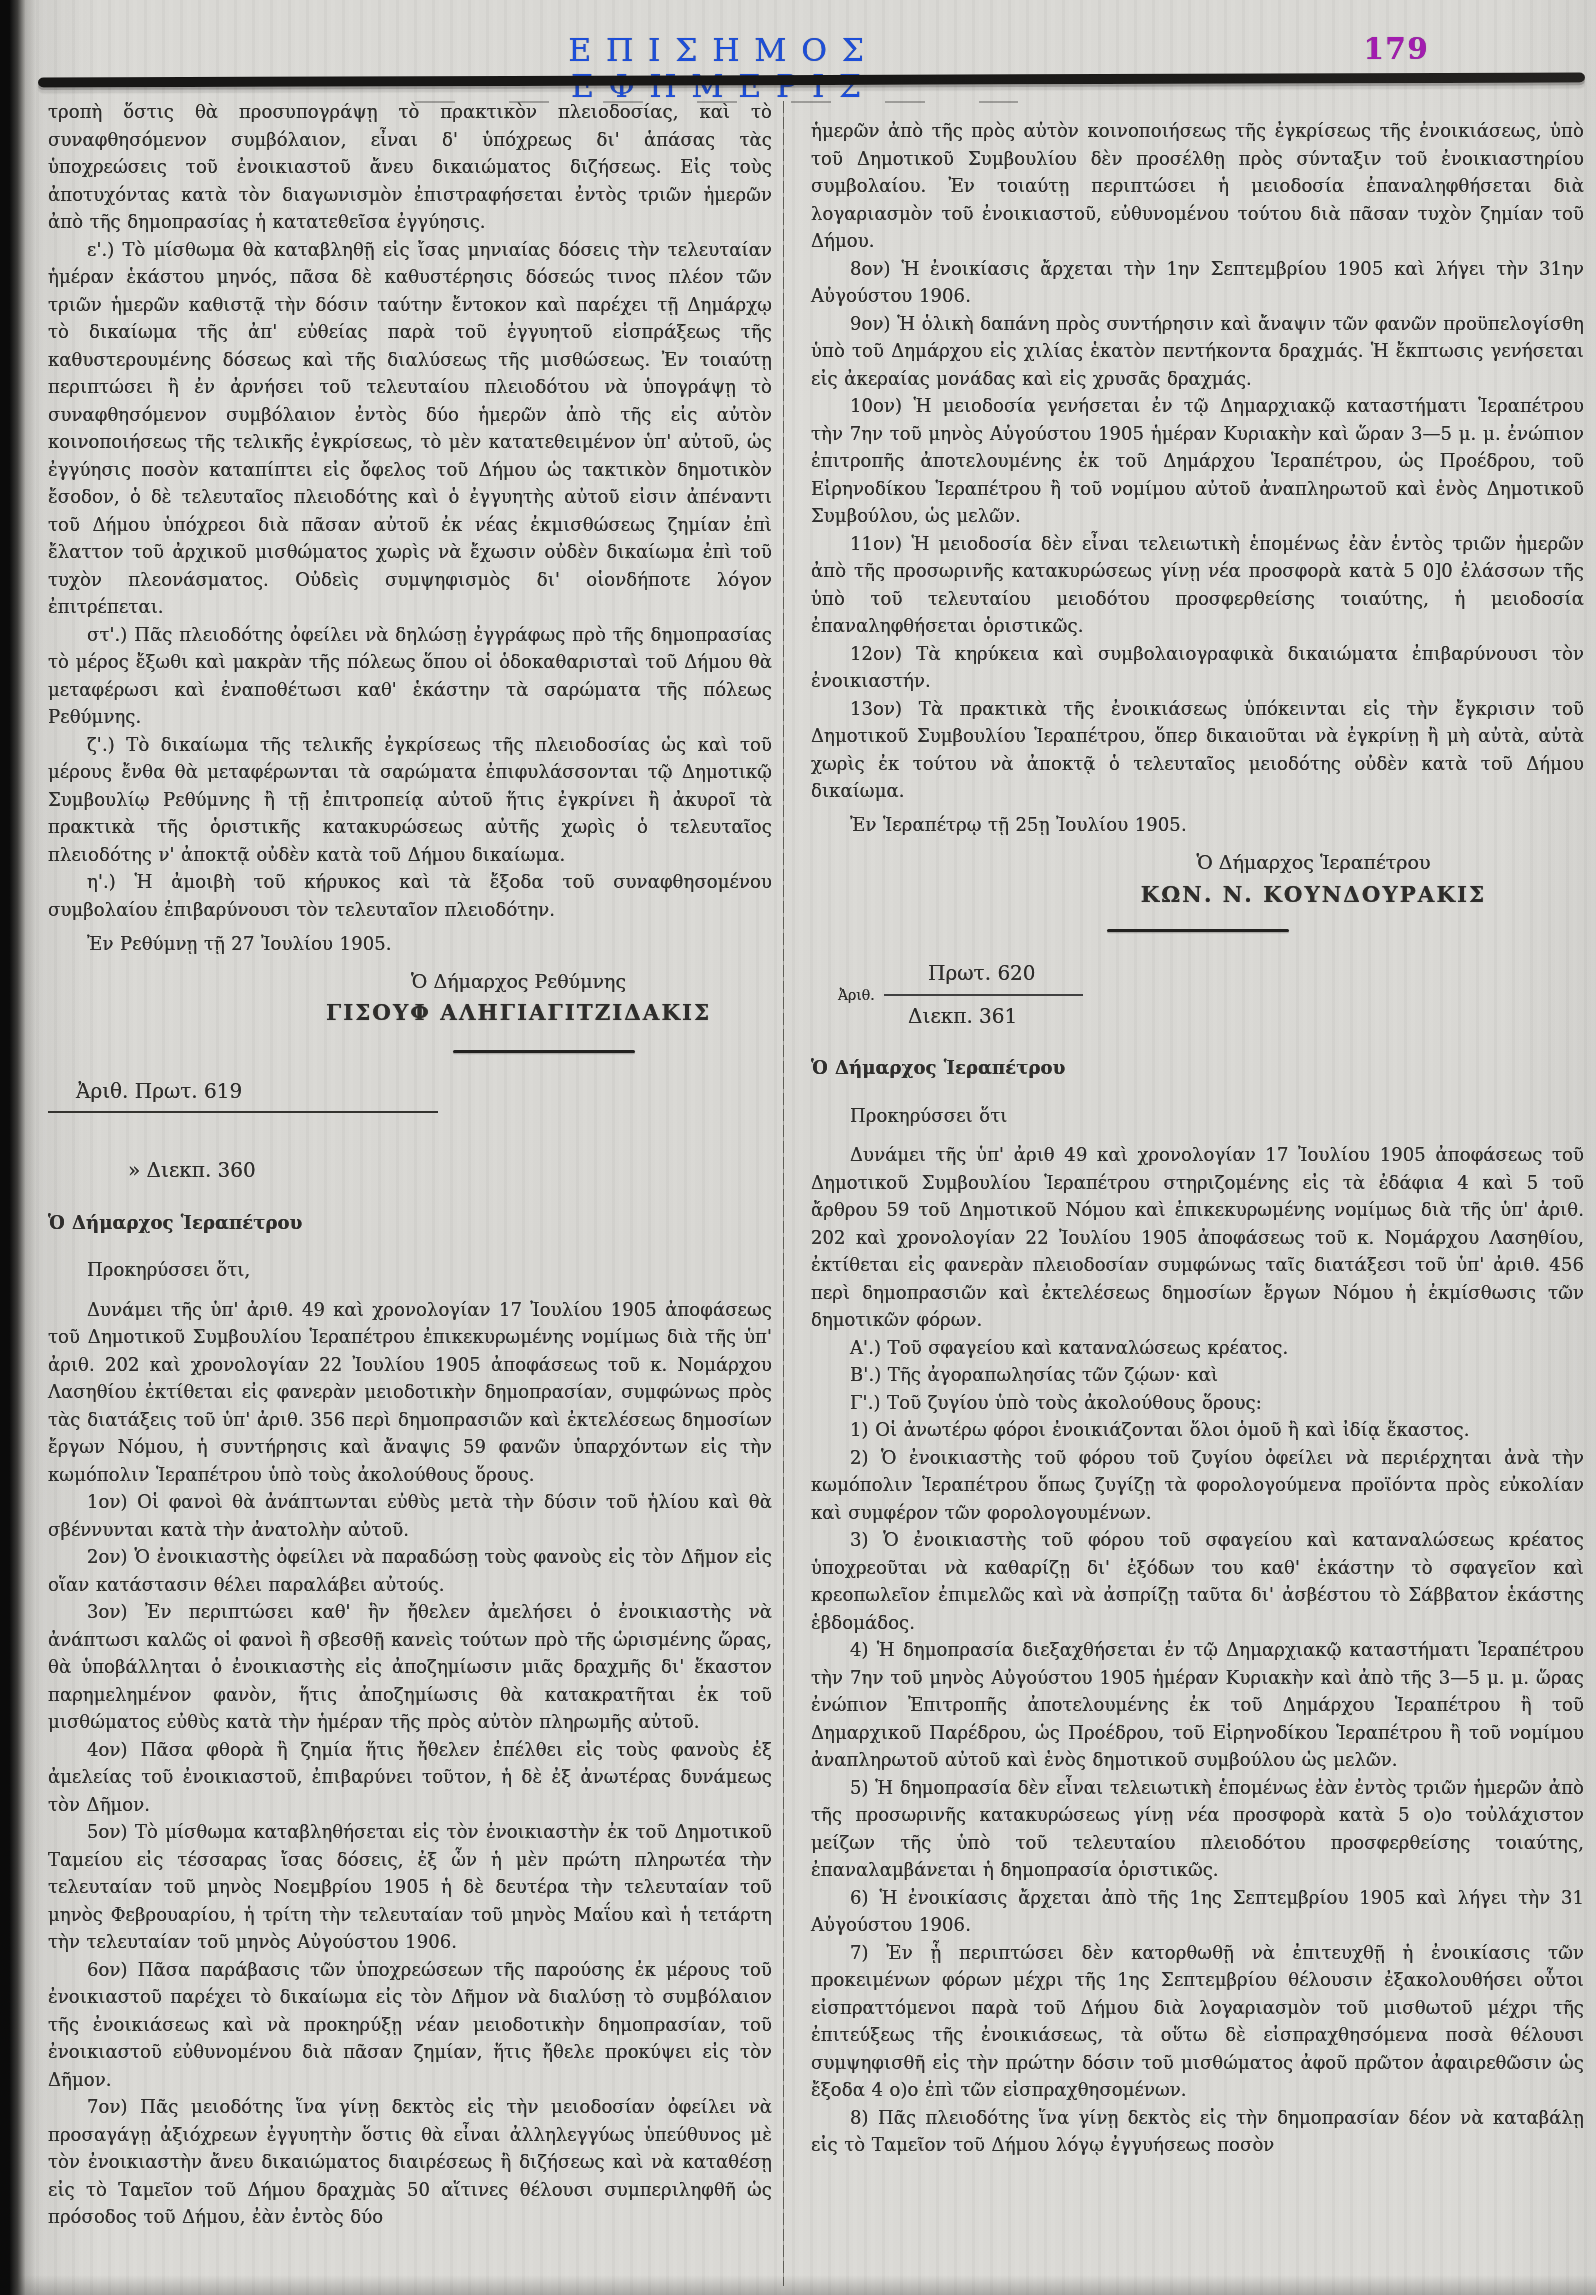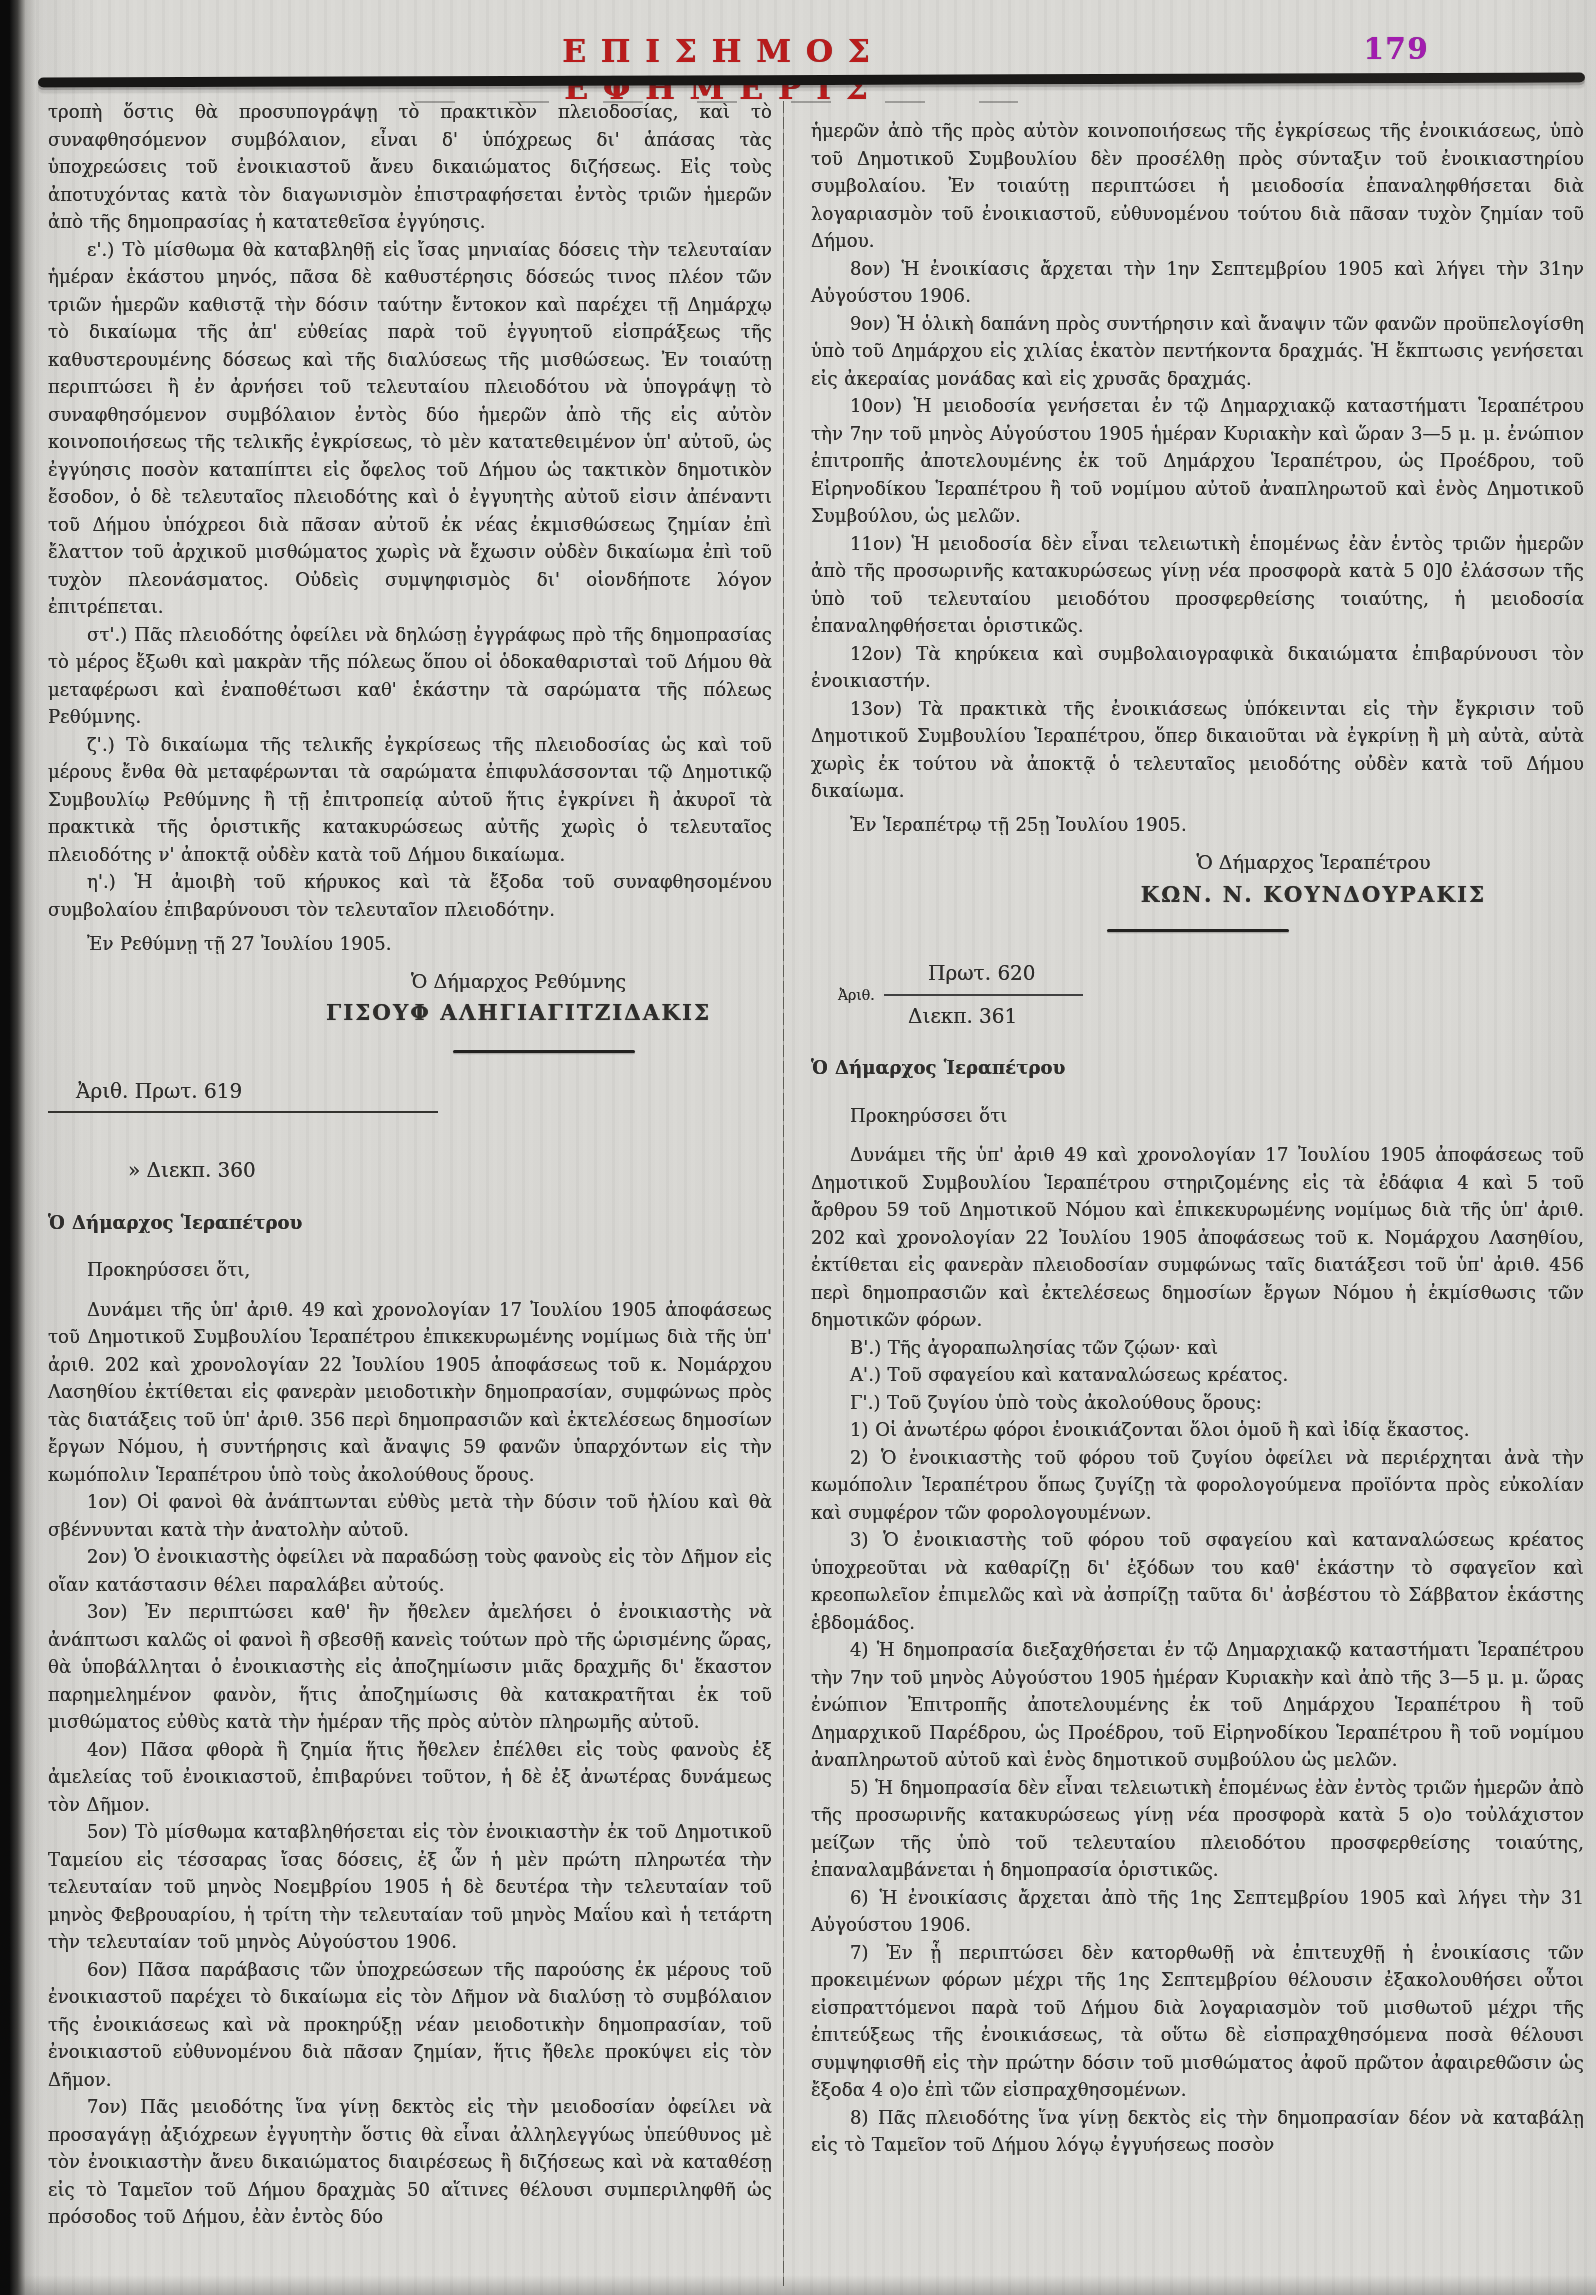--- a/index.html
+++ b/index.html
@@ -13,21 +13,21 @@
     background:
       repeating-linear-gradient(90deg,rgba(0,0,0,0.028) 0 2.7px,rgba(0,0,0,0) 2.7px 7.4px,rgba(255,255,255,0.05) 7.4px 10.7px,rgba(0,0,0,0) 10.7px 18px),
       linear-gradient(90deg,rgba(0,0,0,0.05) 0 2%,rgba(0,0,0,0) 6% 94%,rgba(0,0,0,0.04) 100%);
   }
   .left-edge{position:absolute;left:0;top:0;bottom:0;width:36px;z-index:5;
     background:linear-gradient(90deg,#0b0b0b 0 9.4px,#3d3c3a 17.4px,rgba(110,108,104,0.35) 25.5px,rgba(215,214,210,0) 36px);}
   .bottom-shade{position:absolute;left:0;right:0;bottom:0;height:20px;z-index:4;
     background:linear-gradient(0deg,rgba(45,44,42,0.28),rgba(45,44,42,0));}
   .masthead{position:absolute;top:14.7px;left:0;right:0;height:60px;}
   .paper-title{position:absolute;left:462px;top:17.4px;width:523px;text-align:center;
-    font-size:31.5px;font-weight:bold;letter-spacing:14.7px;color:#b91c1c;
+    font-size:31.5px;font-weight:normal;letter-spacing:14.7px;color:#1d4ed8;
     text-shadow:0 0 0.7px rgba(40,40,40,.7);}
   .page-number{position:absolute;right:168px;top:16px;font-size:29.5px;font-weight:bold;
     letter-spacing:1.3px;color:#a21caf;text-shadow:0 0 0.7px rgba(40,40,40,.7);}
   .rule-band{position:absolute;left:38px;right:12px;top:75px;height:10px;z-index:3;
     background:linear-gradient(90deg,#181716 0 55%,#1d1c1a 75%,#242220 100%);
     border-radius:6.7px/60%;transform:rotate(-0.18deg);
     box-shadow:0 2.7px 0.7px rgba(30,29,27,.25),0 6px 1.3px rgba(30,29,27,.10);}
   .rule-echo{position:absolute;left:415px;top:101px;width:603px;height:2px;z-index:3;
     background:repeating-linear-gradient(90deg,rgba(40,39,37,.35) 0 40px,rgba(40,39,37,0) 40px 94px);}
   .col-divider{position:absolute;left:783px;top:101px;bottom:9.4px;width:1.3px;z-index:2;
@@ -122,22 +122,22 @@
     <div class="ref ref-frac">
       <span class="ref-label">Ἀριθ.</span>
       <span class="frac">
         <span class="top">Πρωτ.    620</span>
         <span class="bottom">Διεκπ.    361</span>
       </span>
     </div>
     <p class="notice-heading">Ὁ Δήμαρχος Ἱεραπέτρου</p>
     <p class="proclaim">Προκηρύσσει ὅτι</p>
     <p>Δυνάμει τῆς ὑπ' ἀριθ 49 καὶ χρονολογίαν 17 Ἰουλίου 1905 ἀποφάσεως τοῦ Δημοτικοῦ Συμβουλίου Ἱεραπέτρου στηριζομένης εἰς τὰ ἐδάφια 4 καὶ 5 τοῦ ἄρθρου 59 τοῦ Δημοτικοῦ Νόμου καὶ ἐπικεκυρωμένης νομίμως διὰ τῆς ὑπ' ἀριθ. 202 καὶ χρονολογίαν 22 Ἰουλίου 1905 ἀποφάσεως τοῦ κ. Νομάρχου Λασηθίου, ἐκτίθεται εἰς φανερὰν πλειοδοσίαν συμφώνως ταῖς διατάξεσι τοῦ ὑπ' ἀριθ. 456 περὶ δημοπρασιῶν καὶ ἐκτελέσεως δημοσίων ἔργων Νόμου ἡ ἐκμίσθωσις τῶν δημοτικῶν φόρων.</p>
+    <p>Α'.) Τοῦ σφαγείου καὶ καταναλώσεως κρέατος.</p>
     <p>Β'.) Τῆς ἀγοραπωλησίας τῶν ζῴων· καὶ</p>
-    <p>Α'.) Τοῦ σφαγείου καὶ καταναλώσεως κρέατος.</p>
     <p>Γ'.) Τοῦ ζυγίου ὑπὸ τοὺς ἀκολούθους ὅρους:</p>
     <p>1) Οἱ ἀνωτέρω φόροι ἐνοικιάζονται ὅλοι ὁμοῦ ἢ καὶ ἰδίᾳ ἕκαστος.</p>
     <p>2) Ὁ ἐνοικιαστὴς τοῦ φόρου τοῦ ζυγίου ὀφείλει νὰ περιέρχηται ἀνὰ τὴν κωμόπολιν Ἱεραπέτρου ὅπως ζυγίζῃ τὰ φορολογούμενα προϊόντα πρὸς εὐκολίαν καὶ συμφέρον τῶν φορολογουμένων.</p>
     <p>3) Ὁ ἐνοικιαστὴς τοῦ φόρου τοῦ σφαγείου καὶ καταναλώσεως κρέατος ὑποχρεοῦται νὰ καθαρίζῃ δι' ἐξόδων του καθ' ἑκάστην τὸ σφαγεῖον καὶ κρεοπωλεῖον ἐπιμελῶς καὶ νὰ ἀσπρίζῃ ταῦτα δι' ἀσβέστου τὸ Σάββατον ἑκάστης ἑβδομάδος.</p>
     <p>4) Ἡ δημοπρασία διεξαχθήσεται ἐν τῷ Δημαρχιακῷ καταστήματι Ἱεραπέτρου τὴν 7ην τοῦ μηνὸς Αὐγούστου 1905 ἡμέραν Κυριακὴν καὶ ἀπὸ τῆς 3—5 μ. μ. ὥρας ἐνώπιον Ἐπιτροπῆς ἀποτελουμένης ἐκ τοῦ Δημάρχου Ἱεραπέτρου ἢ τοῦ Δημαρχικοῦ Παρέδρου, ὡς Προέδρου, τοῦ Εἰρηνοδίκου Ἱεραπέτρου ἢ τοῦ νομίμου ἀναπληρωτοῦ αὐτοῦ καὶ ἑνὸς δημοτικοῦ συμβούλου ὡς μελῶν.</p>
     <p>5) Ἡ δημοπρασία δὲν εἶναι τελειωτικὴ ἑπομένως ἐὰν ἐντὸς τριῶν ἡμερῶν ἀπὸ τῆς προσωρινῆς κατακυρώσεως γίνῃ νέα προσφορὰ κατὰ 5 ο)ο τοὐλάχιστον μείζων τῆς ὑπὸ τοῦ τελευταίου πλειοδότου προσφερθείσης τοιαύτης, ἐπαναλαμβάνεται ἡ δημοπρασία ὁριστικῶς.</p>
     <p>6) Ἡ ἐνοικίασις ἄρχεται ἀπὸ τῆς 1ης Σεπτεμβρίου 1905 καὶ λήγει τὴν 31 Αὐγούστου 1906.</p>
     <p>7) Ἐν ᾗ περιπτώσει δὲν κατορθωθῇ νὰ ἐπιτευχθῇ ἡ ἐνοικίασις τῶν προκειμένων φόρων μέχρι τῆς 1ης Σεπτεμβρίου θέλουσιν ἐξακολουθήσει οὗτοι εἰσπραττόμενοι παρὰ τοῦ Δήμου διὰ λογαριασμὸν τοῦ μισθωτοῦ μέχρι τῆς ἐπιτεύξεως τῆς ἐνοικιάσεως, τὰ οὕτω δὲ εἰσπραχθησόμενα ποσὰ θέλουσι συμψηφισθῆ εἰς τὴν πρώτην δόσιν τοῦ μισθώματος ἀφοῦ πρῶτον ἀφαιρεθῶσιν ὡς ἔξοδα 4 ο)ο ἐπὶ τῶν εἰσπραχθησομένων.</p>
     <p>8) Πᾶς πλειοδότης ἵνα γίνῃ δεκτὸς εἰς τὴν δημοπρασίαν δέον νὰ καταβάλῃ εἰς τὸ Ταμεῖον τοῦ Δήμου λόγῳ ἐγγυήσεως ποσὸν</p>
   </div>

